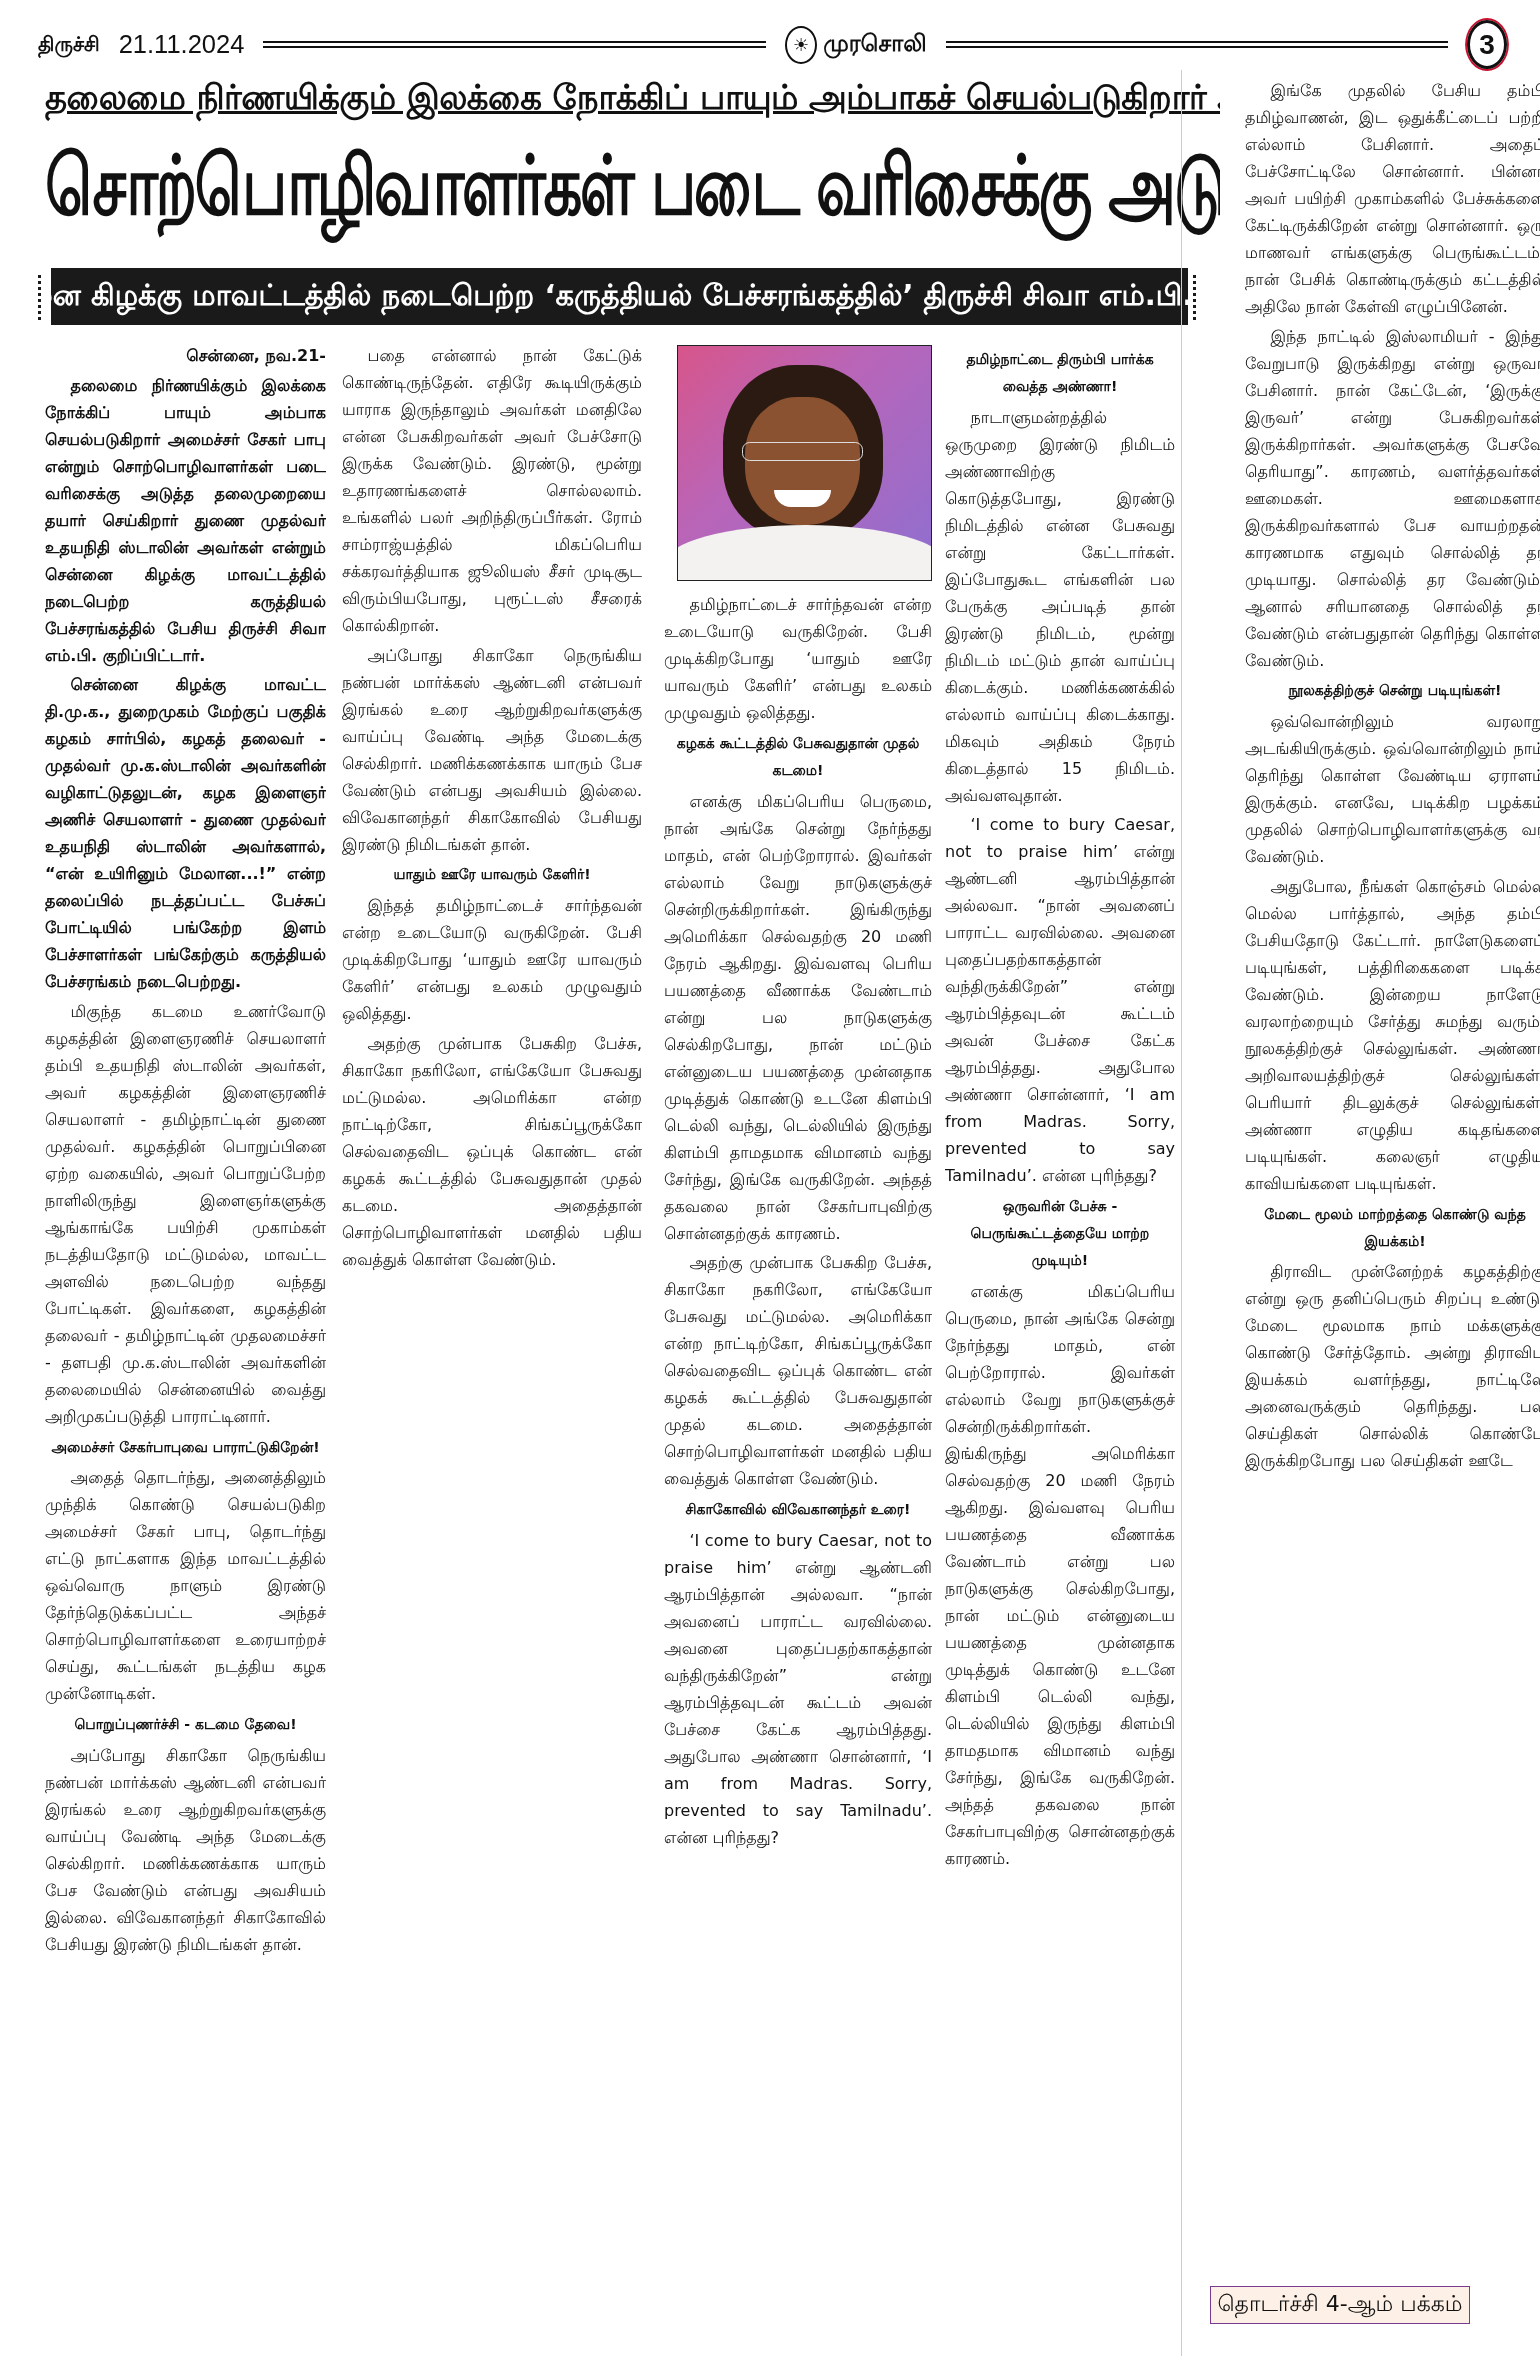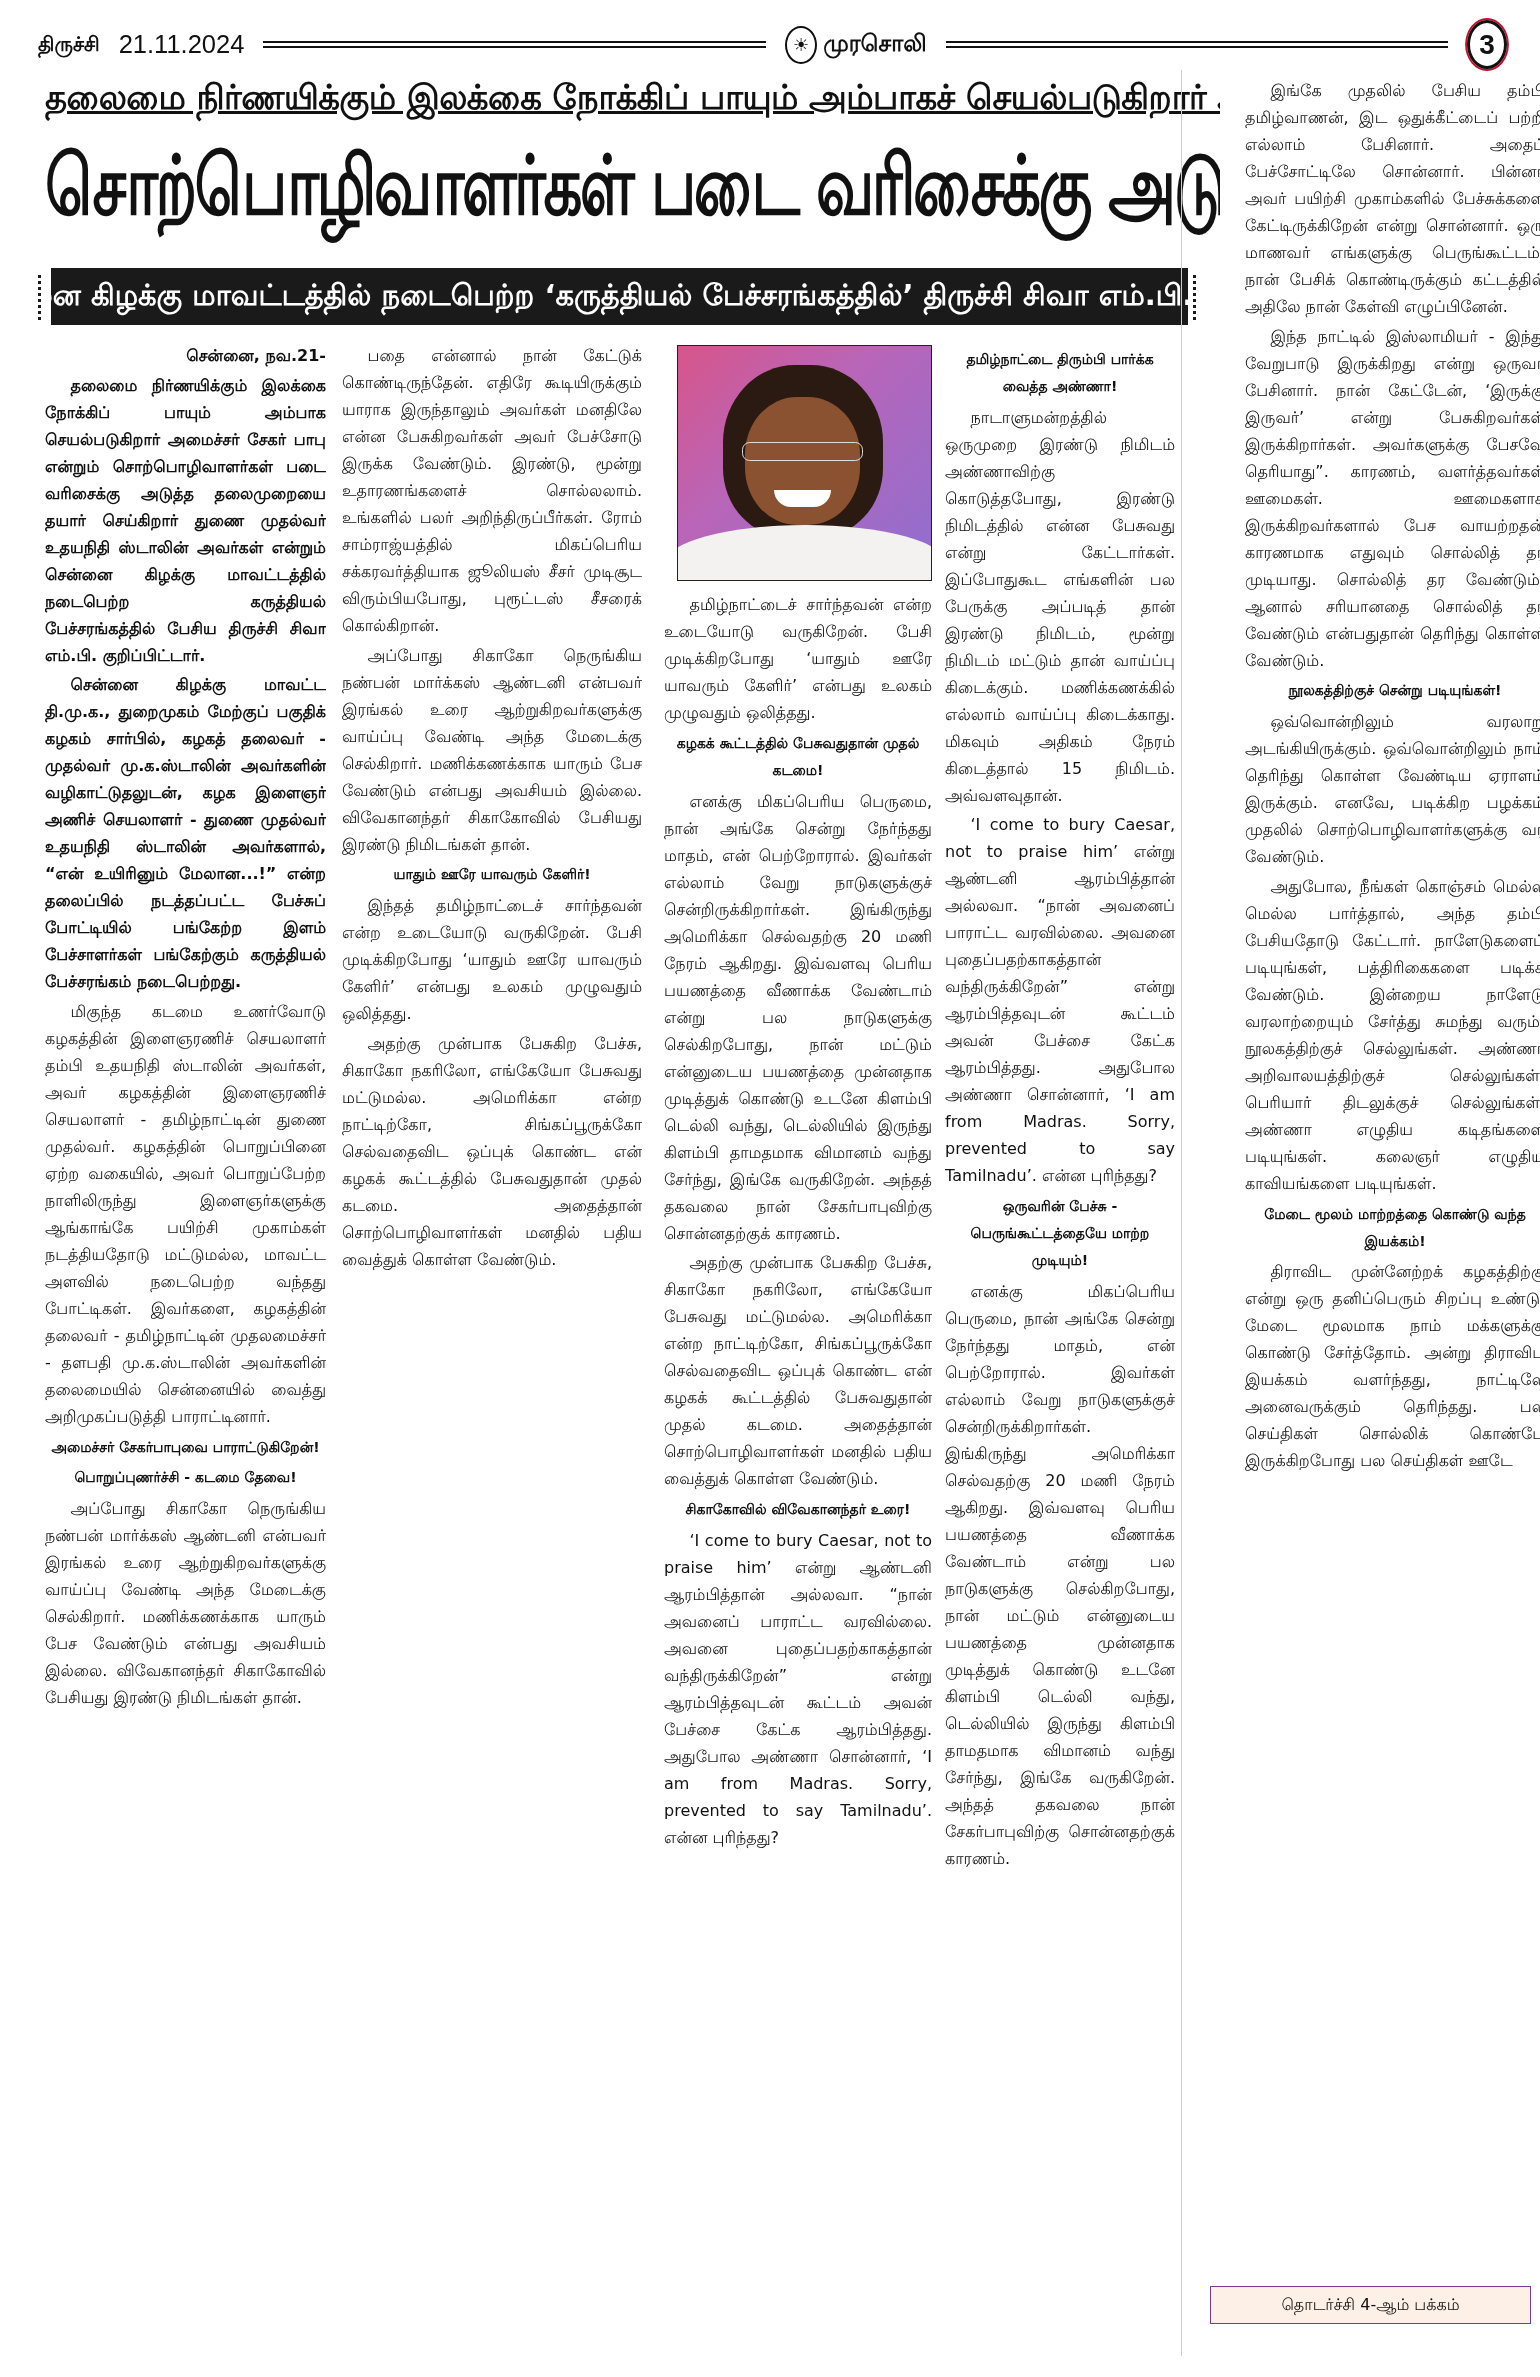--- a/index.html
+++ b/index.html
@@ -20,21 +20,21 @@
   .col .lead{font-weight:bold}
   .col .dateline{font-weight:bold;text-align:right}
   .sub{font-weight:900;text-align:center;font-size:14px;line-height:27px;margin:3.8px 0}
   .photo{position:absolute;left:677px;top:345px;width:255px;height:236px;border:1.9px solid #222;background:linear-gradient(135deg,#d7558a 0%,#b965b8 40%,#8e6fd0 100%);overflow:hidden}
   .photo .head{position:absolute;left:45px;top:19px;width:160px;height:172px;border-radius:45% 45% 40% 40%;background:#2b1a12}
   .photo .face{position:absolute;left:67px;top:51px;width:115px;height:128px;border-radius:45%;background:#8a5230}
   .photo .glasses{position:absolute;left:64px;top:96px;width:121px;height:19px;border:1.9px solid #ddd;border-radius:7.7px}
   .photo .smile{position:absolute;left:96px;top:144px;width:57px;height:16.6px;background:#fff;border-radius:0 0 25.5px 25.5px}
   .photo .shirt{position:absolute;left:-12.8px;top:179px;width:281px;height:77px;background:#f4f2f0;border-radius:50% 50% 0 0}
   .right-rule{position:absolute;left:1181px;top:70px;width:1.3px;height:2286px;background:#ccc}
-  .cont{position:absolute;left:1210px;top:2286px;width:321px;height:38px;border:1.9px solid #7a3b8e;background:#fdf0e6;font-size:16px;display:flex;align-items:center;justify-content:center}
+  .cont{position:absolute;left:1210px;top:2286px;width:260px;height:38px;border:1.9px solid #7a3b8e;background:#fdf0e6;font-size:22px;display:flex;align-items:center;justify-content:center}
 </style>
 </head>
 <body>
 
 <div class="masthead">
   <span class="city">திருச்சி</span>
   <span class="date">21.11.2024</span>
   <span class="rule"></span>
   <span class="logo">
     <span class="emblem">☀</span>
@@ -52,20 +52,21 @@
 <div class="banner-dots" style="left:1193px"></div>
 
 <div class="right-rule"></div>
 
 <div class="col" style="left:45px;top:342px;width:281px;height:2012px">
   <p class="dateline">சென்னை, நவ.21-</p>
   <p class="lead">தலைமை நிர்ணயிக்கும் இலக்கை நோக்கிப் பாயும் அம்பாக செயல்படுகிறார் அமைச்சர் சேகர் பாபு என்றும் சொற்பொழிவாளர்கள் படை வரிசைக்கு அடுத்த தலைமுறையை தயார் செய்கிறார் துணை முதல்வர் உதயநிதி ஸ்டாலின் அவர்கள் என்றும் சென்னை கிழக்கு மாவட்டத்தில் நடைபெற்ற கருத்தியல் பேச்சரங்கத்தில் பேசிய திருச்சி சிவா எம்.பி. குறிப்பிட்டார்.</p>
   <p class="lead">சென்னை கிழக்கு மாவட்ட தி.மு.க., துறைமுகம் மேற்குப் பகுதிக் கழகம் சார்பில், கழகத் தலைவர் - முதல்வர் மு.க.ஸ்டாலின் அவர்களின் வழிகாட்டுதலுடன், கழக இளைஞர் அணிச் செயலாளர் - துணை முதல்வர் உதயநிதி ஸ்டாலின் அவர்களால், “என் உயிரினும் மேலான...!” என்ற தலைப்பில் நடத்தப்பட்ட பேச்சுப் போட்டியில் பங்கேற்ற இளம் பேச்சாளர்கள் பங்கேற்கும் கருத்தியல் பேச்சரங்கம் நடைபெற்றது.</p>
   <p>மிகுந்த கடமை உணர்வோடு கழகத்தின் இளைஞரணிச் செயலாளர் தம்பி உதயநிதி ஸ்டாலின் அவர்கள், அவர் கழகத்தின் இளைஞரணிச் செயலாளர் - தமிழ்நாட்டின் துணை முதல்வர். கழகத்தின் பொறுப்பினை ஏற்ற வகையில், அவர் பொறுப்பேற்ற நாளிலிருந்து இளைஞர்களுக்கு ஆங்காங்கே பயிற்சி முகாம்கள் நடத்தியதோடு மட்டுமல்ல, மாவட்ட அளவில் நடைபெற்ற வந்தது போட்டிகள். இவர்களை, கழகத்தின் தலைவர் - தமிழ்நாட்டின் முதலமைச்சர் - தளபதி மு.க.ஸ்டாலின் அவர்களின் தலைமையில் சென்னையில் வைத்து அறிமுகப்படுத்தி பாராட்டினார்.</p>
   <div class="sub">அமைச்சர் சேகர்பாபுவை பாராட்டுகிறேன்!</div>
+  <p>அதைத் தொடர்ந்து, அனைத்திலும் முந்திக் கொண்டு செயல்படுகிற அமைச்சர் சேகர் பாபு, தொடர்ந்து எட்டு நாட்களாக இந்த மாவட்டத்தில் ஒவ்வொரு நாளும் இரண்டு தேர்ந்தெடுக்கப்பட்ட அந்தச் சொற்பொழிவாளர்களை உரையாற்றச் செய்து, கூட்டங்கள் நடத்திய கழக முன்னோடிகள்.</p>
   <div class="sub">பொறுப்புணர்ச்சி - கடமை தேவை!</div>
   <p>அப்போது சிகாகோ நெருங்கிய நண்பன் மார்க்கஸ் ஆண்டனி என்பவர் இரங்கல் உரை ஆற்றுகிறவர்களுக்கு வாய்ப்பு வேண்டி அந்த மேடைக்கு செல்கிறார். மணிக்கணக்காக யாரும் பேச வேண்டும் என்பது அவசியம் இல்லை. விவேகானந்தர் சிகாகோவில் பேசியது இரண்டு நிமிடங்கள் தான்.</p>
 </div>
 
 <div class="col" style="left:342px;top:342px;width:300px;height:2012px">
   <p>பதை என்னால் நான் கேட்டுக் கொண்டிருந்தேன். எதிரே கூடியிருக்கும் யாராக இருந்தாலும் அவர்கள் மனதிலே என்ன பேசுகிறவர்கள் அவர் பேச்சோடு இருக்க வேண்டும். இரண்டு, மூன்று உதாரணங்களைச் சொல்லலாம். உங்களில் பலர் அறிந்திருப்பீர்கள். ரோம் சாம்ராஜ்யத்தில் மிகப்பெரிய சக்கரவர்த்தியாக ஜூலியஸ் சீசர் முடிசூட விரும்பியபோது, புரூட்டஸ் சீசரைக் கொல்கிறான்.</p>
   <p>அப்போது சிகாகோ நெருங்கிய நண்பன் மார்க்கஸ் ஆண்டனி என்பவர் இரங்கல் உரை ஆற்றுகிறவர்களுக்கு வாய்ப்பு வேண்டி அந்த மேடைக்கு செல்கிறார். மணிக்கணக்காக யாரும் பேச வேண்டும் என்பது அவசியம் இல்லை. விவேகானந்தர் சிகாகோவில் பேசியது இரண்டு நிமிடங்கள் தான்.</p>
   <div class="sub">யாதும் ஊரே யாவரும் கேளிர்!</div>
   <p>இந்தத் தமிழ்நாட்டைச் சார்ந்தவன் என்ற உடையோடு வருகிறேன். பேசி முடிக்கிறபோது ‘யாதும் ஊரே யாவரும் கேளிர்’ என்பது உலகம் முழுவதும் ஒலித்தது.</p>
   <p>அதற்கு முன்பாக பேசுகிற பேச்சு, சிகாகோ நகரிலோ, எங்கேயோ பேசுவது மட்டுமல்ல. அமெரிக்கா என்ற நாட்டிற்கோ, சிங்கப்பூருக்கோ செல்வதைவிட ஒப்புக் கொண்ட என் கழகக் கூட்டத்தில் பேசுவதுதான் முதல் கடமை. அதைத்தான் சொற்பொழிவாளர்கள் மனதில் பதிய வைத்துக் கொள்ள வேண்டும்.</p>

